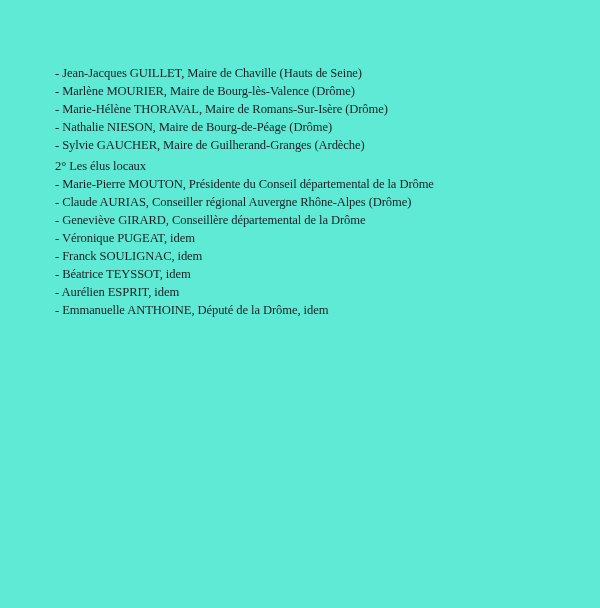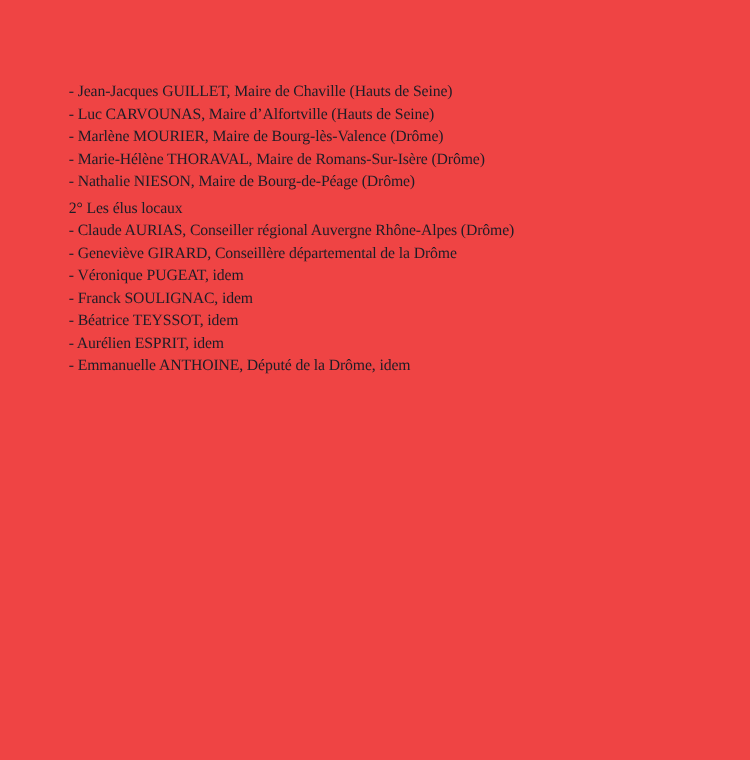--- a/index.html
+++ b/index.html
@@ -4,21 +4,21 @@
 <style>
   html, body {
     margin: 0;
     padding: 0;
     background: #ffffff;
   }
   .page {
     position: relative;
     width: 600px;
     height: 608px;
-    background: #ef4444;
+    background: #5eead4;
     overflow: hidden;
     font-family: "Liberation Serif", "DejaVu Serif", serif;
     color: #1d1d26;
   }
   .content {
     position: absolute;
     left: 55px;
     top: 64px;
     width: 500px;
   }
@@ -40,29 +40,30 @@
   }
 </style>
 </head>
 <body>
 
 <div class="page">
   <div class="content">
 
     <section>
       <div class="line">- Jean-Jacques GUILLET, Maire de Chaville (Hauts de Seine)</div>
-      <div class="line">- Luc CARVOUNAS, Maire d’Alfortville (Hauts de Seine)</div>
       <div class="line">- Marlène MOURIER, Maire de Bourg-lès-Valence (Drôme)</div>
       <div class="line">- Marie-Hélène THORAVAL, Maire de Romans-Sur-Isère (Drôme)</div>
       <div class="line">- Nathalie NIESON, Maire de Bourg-de-Péage (Drôme)</div>
+      <div class="line">- Sylvie GAUCHER, Maire de Guilherand-Granges (Ardèche)</div>
     </section>
 
     <div class="heading">2° Les élus locaux</div>
 
     <section>
+      <div class="line">- Marie-Pierre MOUTON, Présidente du Conseil départemental de la Drôme</div>
       <div class="line">- Claude AURIAS, Conseiller régional Auvergne Rhône-Alpes (Drôme)</div>
       <div class="line">- Geneviève GIRARD, Conseillère départemental de la Drôme</div>
       <div class="line">- Véronique PUGEAT, idem</div>
       <div class="line">- Franck SOULIGNAC, idem</div>
       <div class="line">- Béatrice TEYSSOT, idem</div>
       <div class="line">- Aurélien ESPRIT, idem</div>
       <div class="line">- Emmanuelle ANTHOINE, Député de la Drôme, idem</div>
     </section>
 
   </div>

